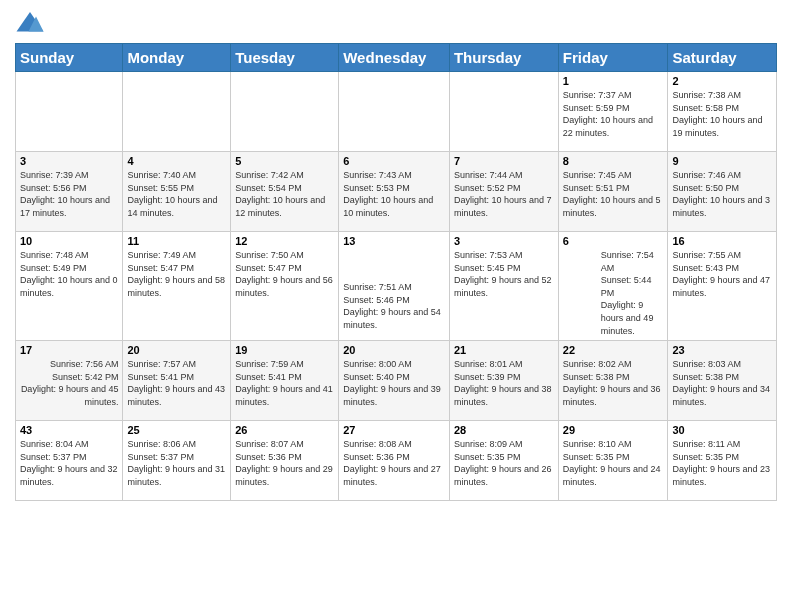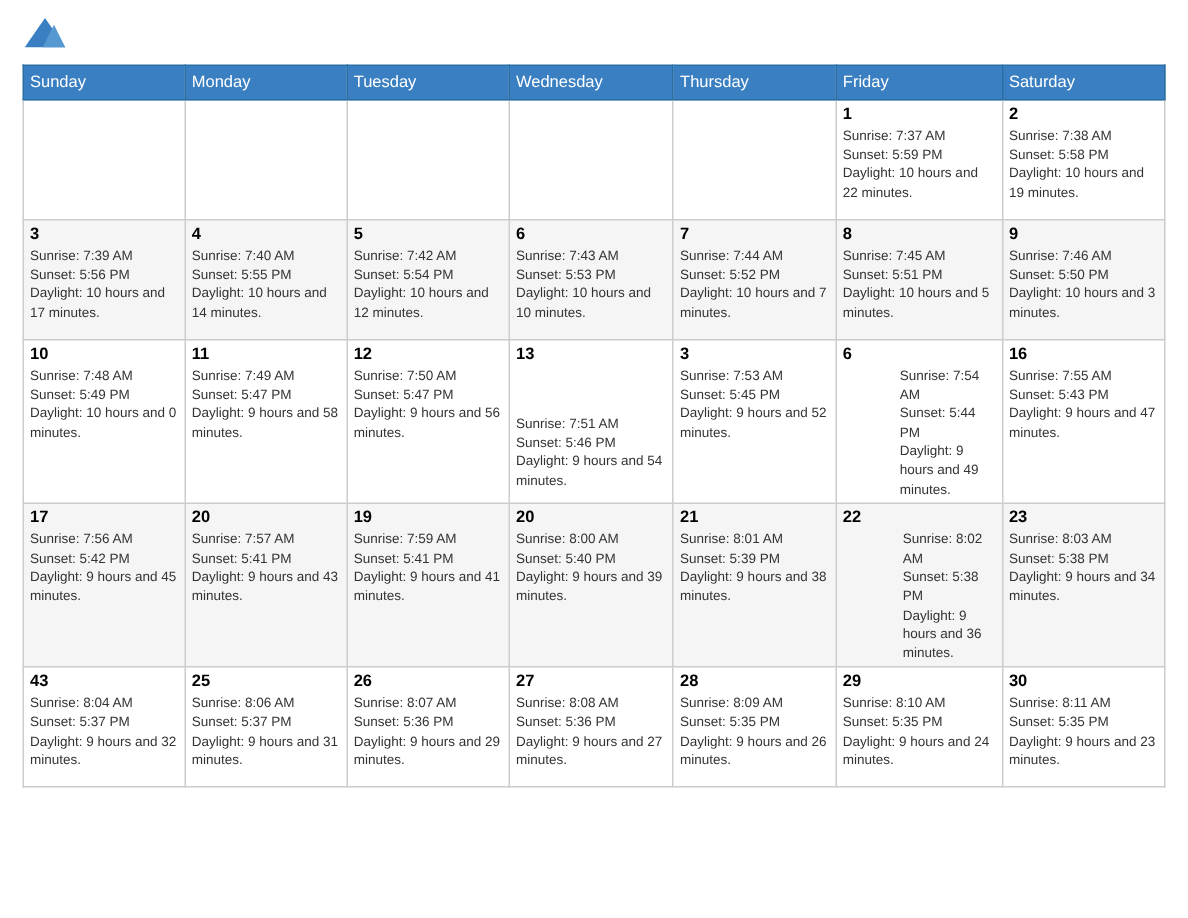--- a/index.html
+++ b/index.html
@@ -47,22 +47,22 @@
     .calendar {
       width: 100%;
       border-collapse: collapse;
       font-size: 10px;
     }
     .calendar th {
       background-color: #3a7fc1;
       color: white;
       padding: 5px 4px;
       text-align: left;
-      font-size: 11px;
-      font-weight: normal;
+      font-size: 15px;
+      font-weight: bold;
       border: 1px solid #2a6fa1;
     }
     .calendar td {
       border: 1px solid #ccc;
       vertical-align: top;
       padding: 3px 4px;
       width: 113px;
       height: 80px;
       background: #fff;
     }
@@ -219,21 +219,21 @@
           <td>
             <div class="day-number">16</div>
             <div class="day-info" style="white-space: pre-line;">Sunrise: 7:55 AM
 Sunset: 5:43 PM
 Daylight: 9 hours and 47 minutes.</div>
           </td>
         </tr>
         <tr>
           <td>
             <div class="day-number">17</div>
-            <div class="day-info" style="white-space: pre-line;">Sunrise: 7:56 AM
+            <div class="day-info" style="white-space: pre-line; text-align: right;">Sunrise: 7:56 AM
 Sunset: 5:42 PM
 Daylight: 9 hours and 45 minutes.</div>
           </td>
           <td>
             <div class="day-number">20</div>
             <div class="day-info" style="white-space: pre-line;">Sunrise: 7:57 AM
 Sunset: 5:41 PM
 Daylight: 9 hours and 43 minutes.</div>
           </td>
           <td>
@@ -249,21 +249,21 @@
 Daylight: 9 hours and 39 minutes.</div>
           </td>
           <td>
             <div class="day-number">21</div>
             <div class="day-info" style="white-space: pre-line;">Sunrise: 8:01 AM
 Sunset: 5:39 PM
 Daylight: 9 hours and 38 minutes.</div>
           </td>
           <td>
             <div class="day-number">22</div>
-            <div class="day-info" style="white-space: pre-line; margin-left: 40px;">Sunrise: 8:02 AM
+            <div class="day-info" style="white-space: pre-line;">Sunrise: 8:02 AM
 Sunset: 5:38 PM
 Daylight: 9 hours and 36 minutes.</div>
           </td>
           <td>
             <div class="day-number">23</div>
             <div class="day-info" style="white-space: pre-line;">Sunrise: 8:03 AM
 Sunset: 5:38 PM
 Daylight: 9 hours and 34 minutes.</div>
           </td>
         </tr>

